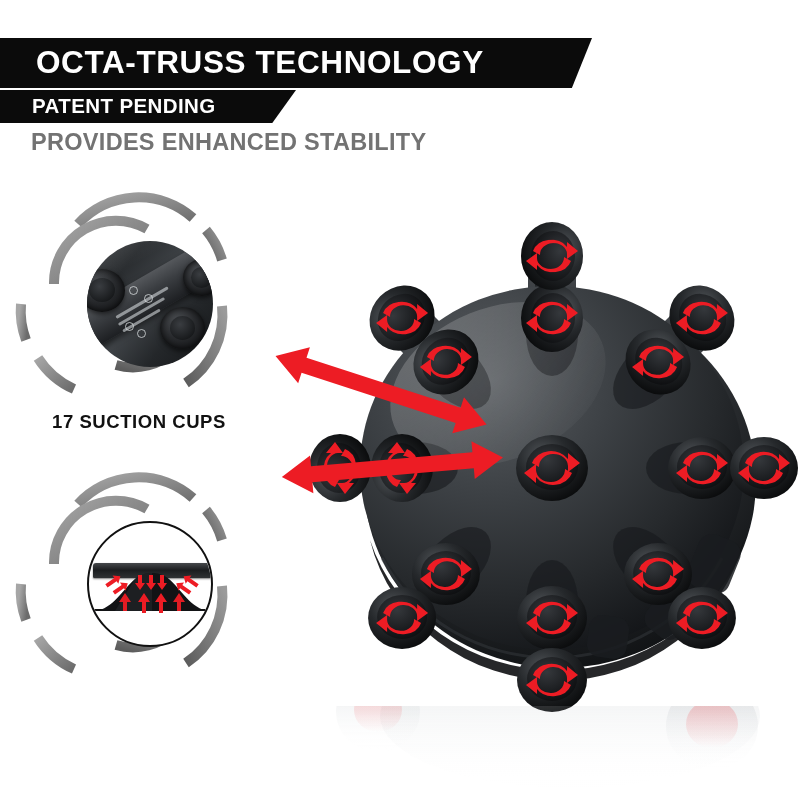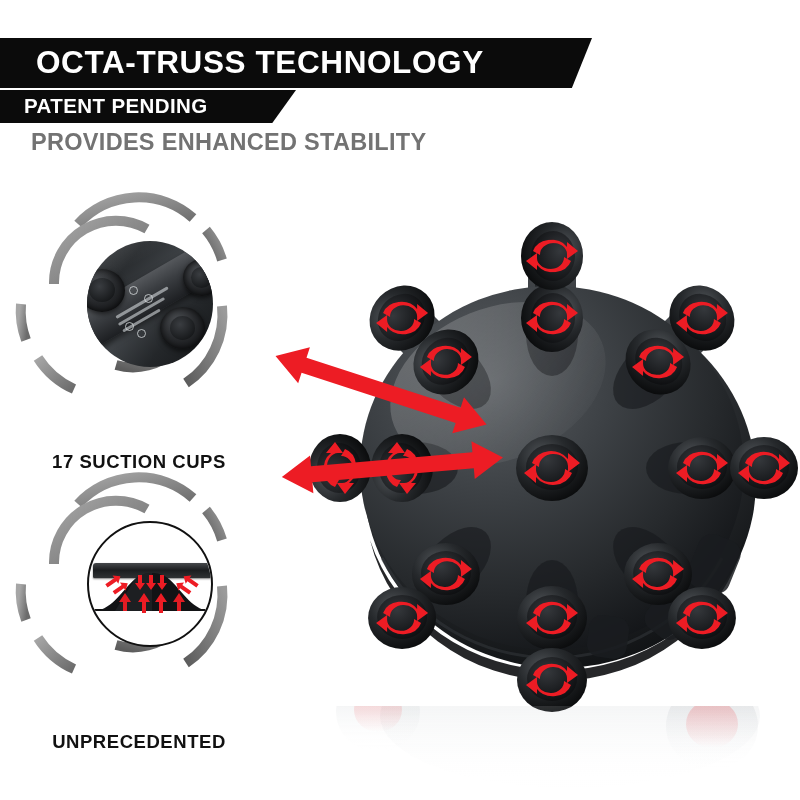--- a/index.html
+++ b/index.html
@@ -22,21 +22,21 @@
     clip-path:polygon(0 0, 100% 0, 96.6% 100%, 0 100%);
     padding-left:36px;
   }
   #band-title .t{
     font-size:31.5px; font-weight:700; letter-spacing:0.6px;
     line-height:1; white-space:nowrap;
   }
   #band-sub{
     top:90px; height:33px; width:296px;
     clip-path:polygon(0 0, 100% 0, 92% 100%, 0 100%);
-    padding-left:24px;
+    padding-left:32px;
   }
   #band-sub .t{
     font-size:20.5px; font-weight:700; letter-spacing:0.4px;
     line-height:1; white-space:nowrap;
   }
   #tagline{
     position:absolute; left:31px; top:129px;
     font-size:23.5px; font-weight:700; letter-spacing:0.3px;
     color:#737373; white-space:nowrap; line-height:1.15;
   }
@@ -103,21 +103,20 @@
   }
   .gr-mound{ position:absolute; }
   .gr-mound svg{ display:block; }
   .gr-arrows{ position:absolute; inset:0; }
   .gr-arrows svg{ display:block; width:126px; height:126px; }
 
   .fx-caption{
     position:absolute; left:0; width:262px; text-align:center;
     font-size:18.5px; font-weight:700; letter-spacing:.55px; color:#111111;
     line-height:1.26;
-    margin-top:40px;
   }
   #cap-suction{ top:222px; }
   #cap-grip{ top:222px; }
 
   
   #product{
     position:absolute; left:252px; top:138px; width:600px; height:640px;
   }
   #product svg{ display:block; width:600px; height:640px; overflow:visible; }
 
@@ -233,21 +232,20 @@
             <g transform="translate(112,58) rotate(35) scale(-1,1)">
               <path d="M0 4 l11 0 l0 -3 l6 5 l-6 5 l0 -3 l-11 0 z"></path>
               <path d="M2 14 l11 0 l0 -3 l6 5 l-6 5 l0 -3 l-11 0 z"></path>
             </g>
           </g>
         </svg>
       </div>
     </div>
 
     <div class="fx-caption" id="cap-grip">
-      <div>UNPRECEDENTED</div>
     </div>
   </div>
 
   <div id="product">
     <svg viewBox="0 0 600 640" aria-hidden="true">
       <defs>
         <radialGradient id="hub" cx="34%" cy="26%" r="82%">
           <stop offset="0" stop-color="#5a5e62"></stop>
           <stop offset="0.38" stop-color="#3d4145"></stop>
           <stop offset="0.72" stop-color="#26292c"></stop>

